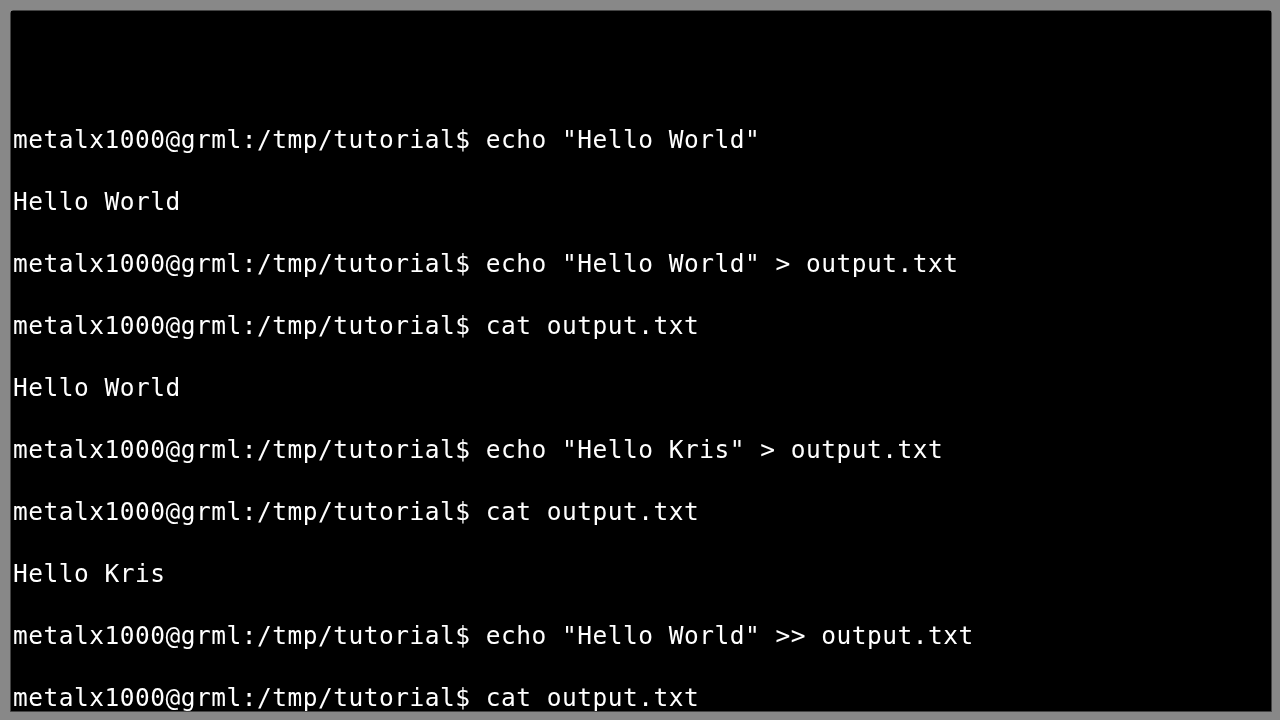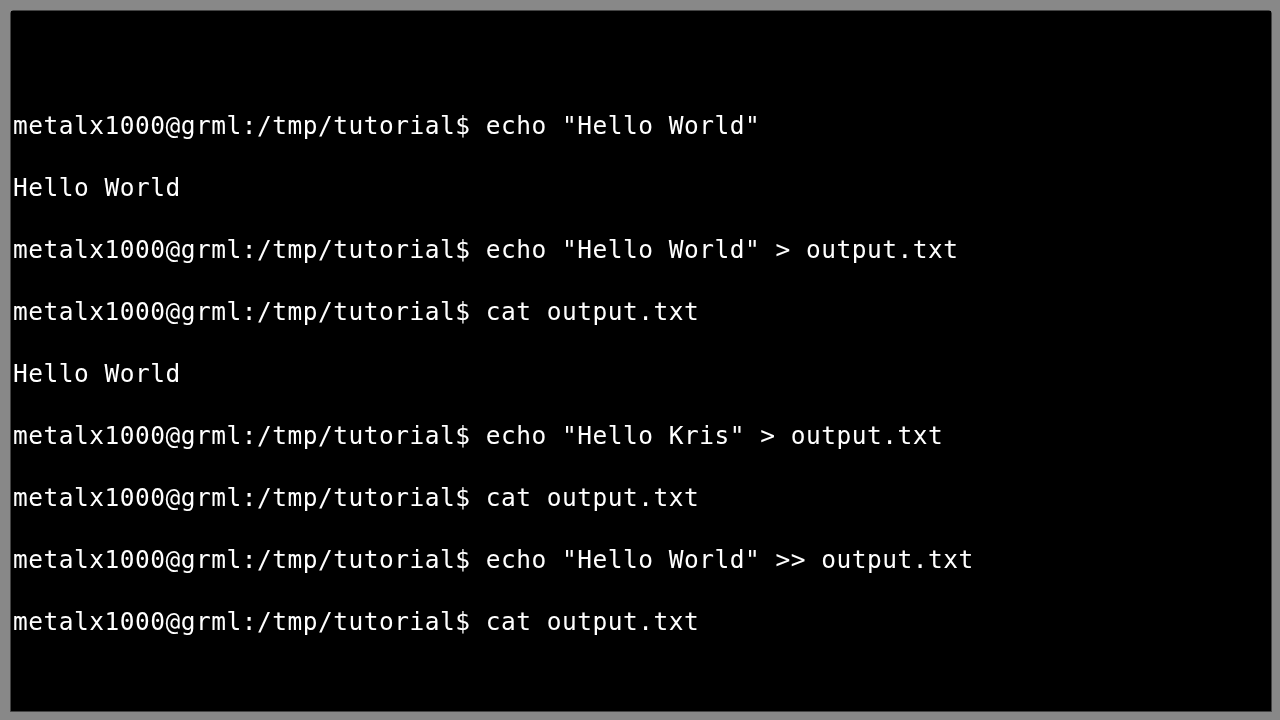--- a/index.html
+++ b/index.html
@@ -47,21 +47,21 @@
   .titlebar .corner-left  { left: 8px; }
   .titlebar .corner-right { right: 6px; background: #d46a6a; }
   .terminal {
     flex: 1;
     background: #000;
     color: #fff;
     font-family: "DejaVu Sans Mono","Liberation Mono","Courier New",monospace;
     font-size: 24.5px;
     line-height: 31px;
     letter-spacing: 0.5px;
-    padding: 6px 2px 2px 2px;
+    padding: 20px 2px 2px 2px;
     white-space: pre;
     overflow: hidden;
     position: relative;
   }
   .line { display: block; }
   .ibeam {
     position: absolute;
     left: 461px;
     top: 401px;
     width: 2px;
@@ -86,20 +86,21 @@
 <div class="window">
   <div class="terminal" id="terminal">
     <span class="ibeam"></span>
   <span class="line">metalx1000@grml:/tmp/tutorial$ echo "Hello World"</span>
 <span class="line">Hello World</span>
 <span class="line">metalx1000@grml:/tmp/tutorial$ echo "Hello World" &gt; output.txt</span>
 <span class="line">metalx1000@grml:/tmp/tutorial$ cat output.txt</span>
 <span class="line">Hello World</span>
 <span class="line">metalx1000@grml:/tmp/tutorial$ echo "Hello Kris" &gt; output.txt</span>
 <span class="line">metalx1000@grml:/tmp/tutorial$ cat output.txt</span>
+<span class="line">Hello Kris</span>
 <span class="line">metalx1000@grml:/tmp/tutorial$ echo "Hello World" &gt;&gt; output.txt</span>
 <span class="line">metalx1000@grml:/tmp/tutorial$ cat output.txt</span>
 
 
 
 
 
 
 
 

